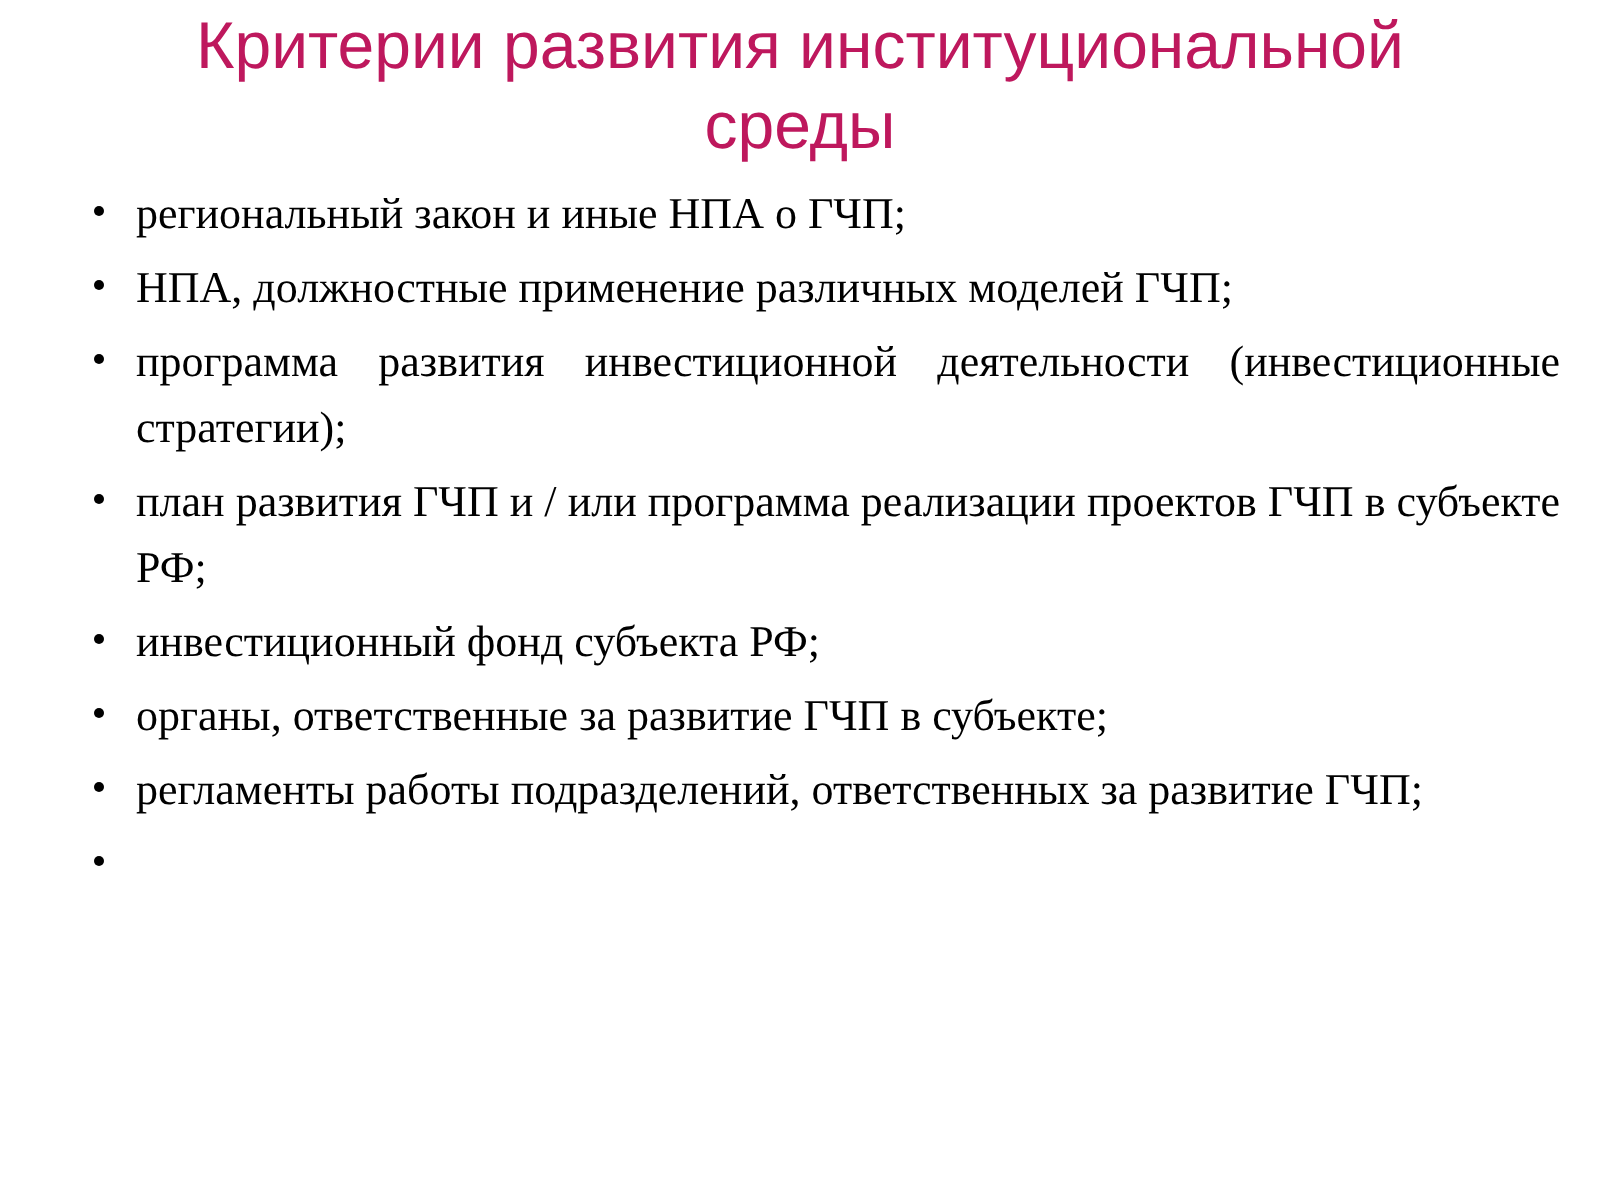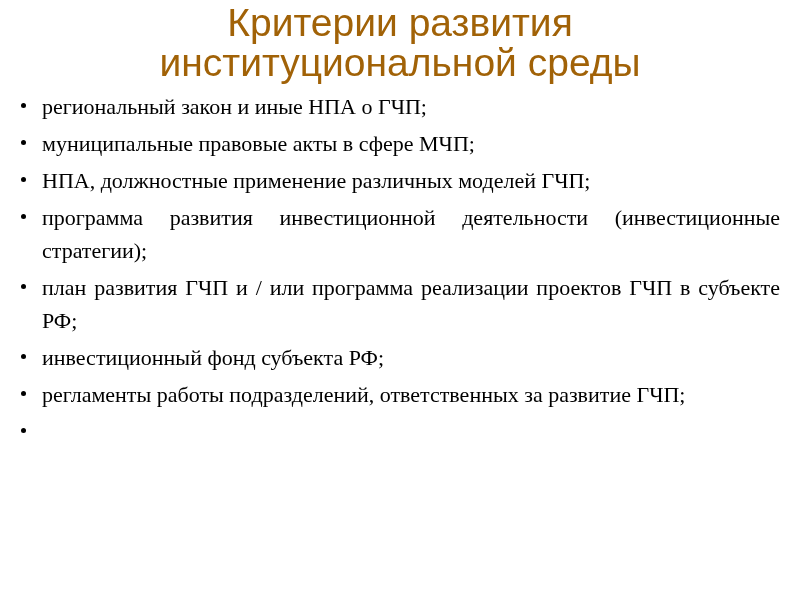--- a/index.html
+++ b/index.html
@@ -14,28 +14,28 @@
     color: #000000;
     overflow: hidden;
     box-sizing: border-box;
   }
   .slide-title {
     margin: 0 auto;
     padding-top: 3px;
     max-width: 690px;
     text-align: center;
     font-family: "Liberation Sans", "DejaVu Sans", sans-serif;
-    font-size: 39px;
+    font-size: 33px;
     line-height: 40px;
     font-weight: 400;
-    color: #a16207;
+    color: #be185d;
   }
   .bullet-list {
     margin: 7px 0 0 0;
-    padding: 0 20px 0 42px;
+    padding: 0 20px 0 68px;
     list-style: none;
   }
   .bullet-item {
     position: relative;
     font-family: "Liberation Serif", "DejaVu Serif", serif;
     font-size: 22px;
     line-height: 33px;
     text-align: justify;
     margin-bottom: 4px;
     color: #000000;
@@ -55,39 +55,39 @@
 
 <div class="slide">
   <h1 class="slide-title">Критерии развития институциональной среды</h1>
   <ul class="bullet-list">
     <li class="bullet-item">
       <span class="bullet-dot"></span>
       <span>региональный закон и иные НПА о ГЧП;</span>
     </li>
     <li class="bullet-item">
       <span class="bullet-dot"></span>
-      <span>муниципальные правовые акты в сфере МЧП;</span>
-    </li>
-    <li class="bullet-item">
-      <span class="bullet-dot"></span>
       <span>НПА, должностные применение различных моделей ГЧП;</span>
     </li>
     <li class="bullet-item">
       <span class="bullet-dot"></span>
       <span>программа развития инвестиционной деятельности (инвестиционные стратегии);</span>
     </li>
     <li class="bullet-item">
       <span class="bullet-dot"></span>
       <span>план развития ГЧП и / или программа реализации проектов ГЧП в субъекте РФ;</span>
     </li>
     <li class="bullet-item">
       <span class="bullet-dot"></span>
       <span>инвестиционный фонд субъекта РФ;</span>
     </li>
     <li class="bullet-item">
       <span class="bullet-dot"></span>
+      <span>органы, ответственные за развитие ГЧП в субъекте;</span>
+    </li>
+    <li class="bullet-item">
+      <span class="bullet-dot"></span>
       <span>регламенты работы подразделений, ответственных за развитие ГЧП;</span>
     </li>
     <li class="bullet-item">
       <span class="bullet-dot"></span>
     </li>
   </ul>
 </div>
 
 </body></html>

